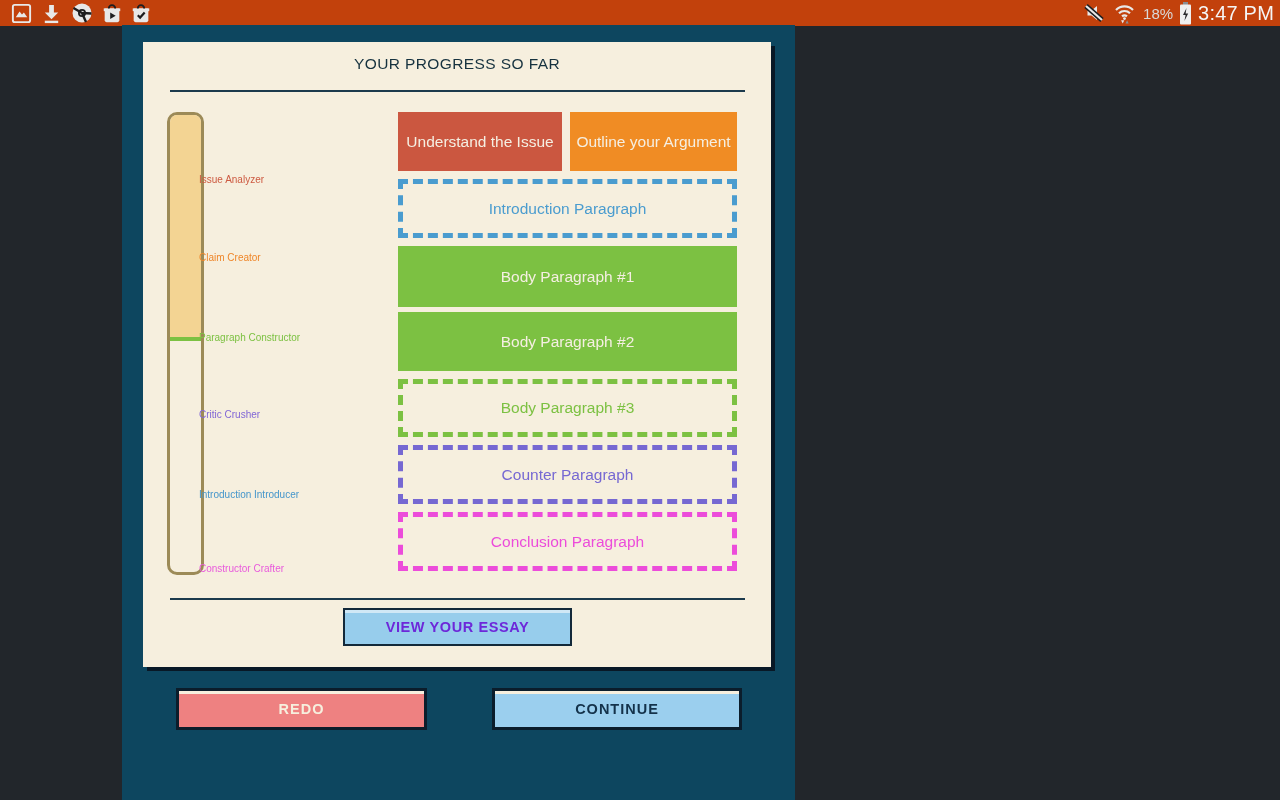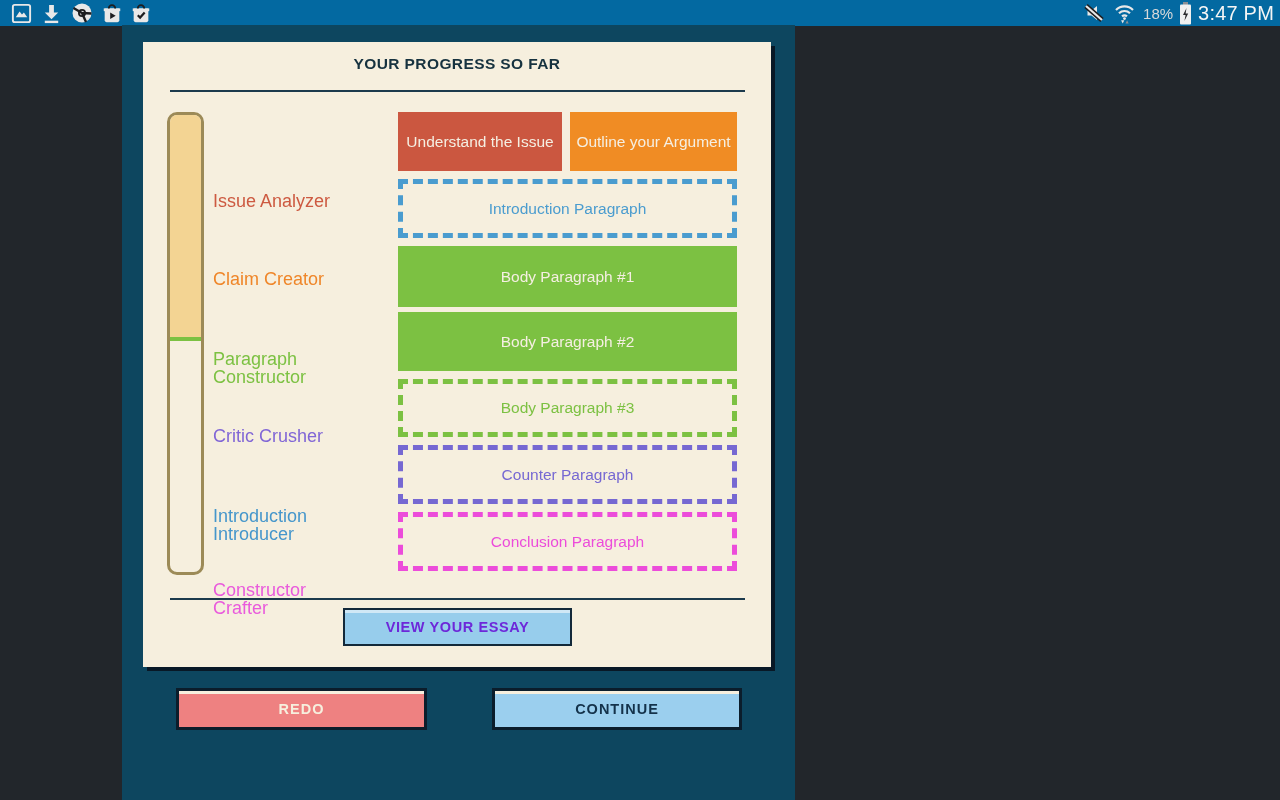--- a/index.html
+++ b/index.html
@@ -5,60 +5,60 @@
   * { margin:0; padding:0; box-sizing:border-box; }
   html,body { background:#000; }
   #screen {
     position:relative; width:1280px; height:800px; overflow:hidden;
     background:#22262b; font-family:"Liberation Sans", sans-serif;
   }
 
   
   .status-bar {
     position:absolute; left:0; top:0; width:1280px; height:25px;
-    background:#0369a1; display:flex; align-items:center; justify-content:space-between;
+    background:#c2410c; display:flex; align-items:center; justify-content:space-between;
     padding:13px 6px;
   }
   .status-left { display:flex; align-items:center; gap:7px; padding-left:4px; }
   .status-right { display:flex; align-items:center; gap:6px; }
   .sb-icon { display:block; }
   .sb-text { color:#d9d9d9; font-size:15px; }
   .sb-time { color:#f5f5f5; font-size:20px; letter-spacing:0.2px; }
 
   
   .teal-panel { position:absolute; left:122px; top:25px; width:673px; height:775px; background:#0d465f; }
 
   .card {
     position:absolute; left:143px; top:42px; width:628px; height:625px;
     background:#f6efde; box-shadow:4px 4px 0 #081826;
   }
   .card-title {
     position:absolute; left:0; top:13px; width:100%; text-align:center;
-    font-size:15.5px; font-weight:700; letter-spacing:0.4px; color:#16323f;
+    font-size:15.5px; font-weight:400; letter-spacing:0.4px; color:#16323f;
   }
   .rule { position:absolute; left:27px; right:26px; height:2px; background:#1c3a4c; }
   .rule-top { top:48px; }
   .rule-bottom { top:556px; }
 
   
   .progress-track {
     position:absolute; left:24px; top:70px; width:37px; height:463px;
     border:3.5px solid #9c8a57; border-radius:10px; background:#f6efde; overflow:hidden;
   }
   .progress-fill {
     position:absolute; left:0; top:0; right:0; height:49%;
     background:#f3d493; border-radius:5px 5px 0 0;
   }
   .progress-marker {
     position:absolute; left:0; right:0; bottom:-2px; height:4px; background:#7cc142;
   }
 
   .tool-label {
-    position:absolute; left:70px; width:130px;
-    font-size:18px; line-height:18px; color:var(--c);margin-top:21px;
+    position:absolute; left:56px; width:130px;
+    font-size:10px; line-height:18px; color:var(--c);
   }
 
   
   .step {
     position:absolute; display:flex; align-items:center; justify-content:center;
     font-size:15.5px; text-align:center;
   }
   .step.solid { background:var(--c); color:#f5efe2; }
   .step.dashed { border:5px dashed var(--c); color:var(--c); background:transparent; }
 

